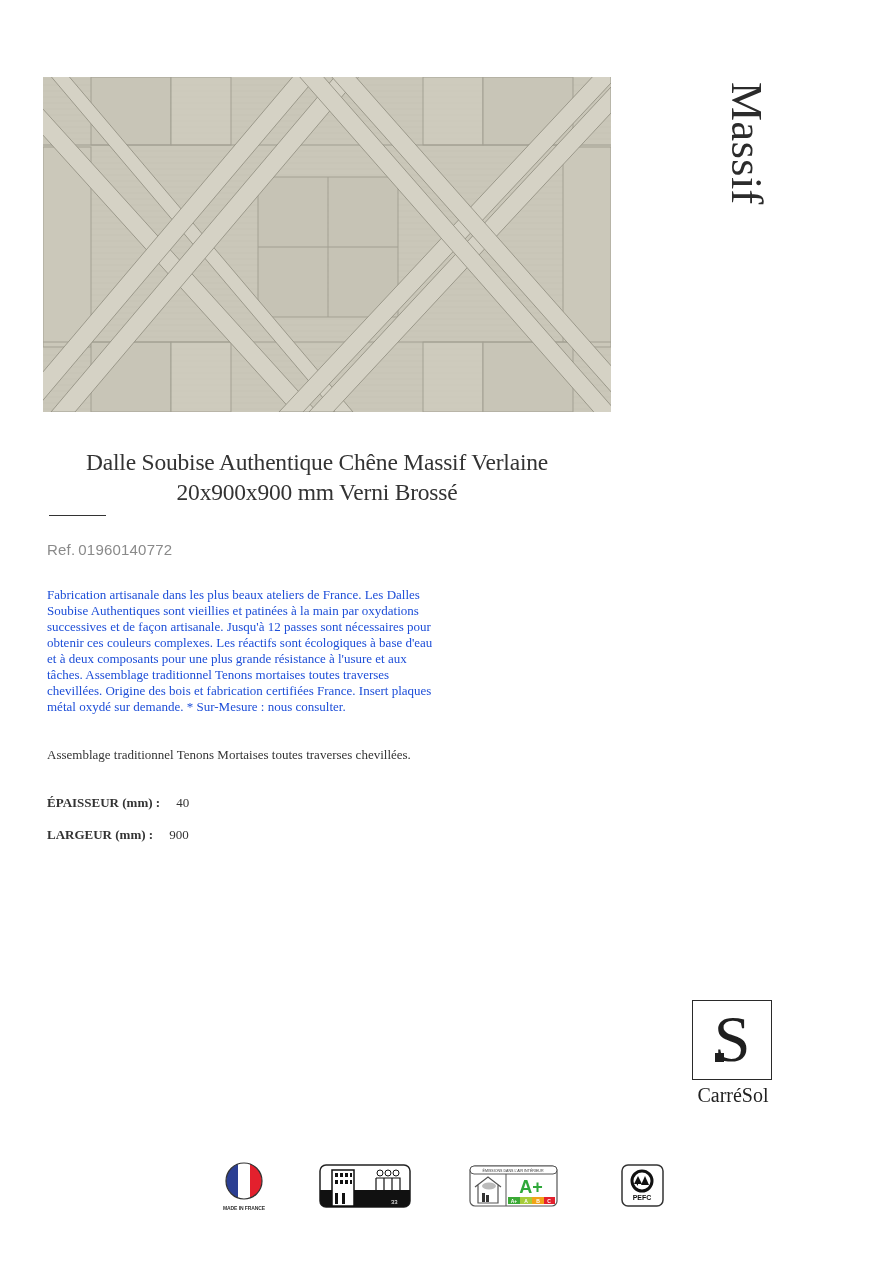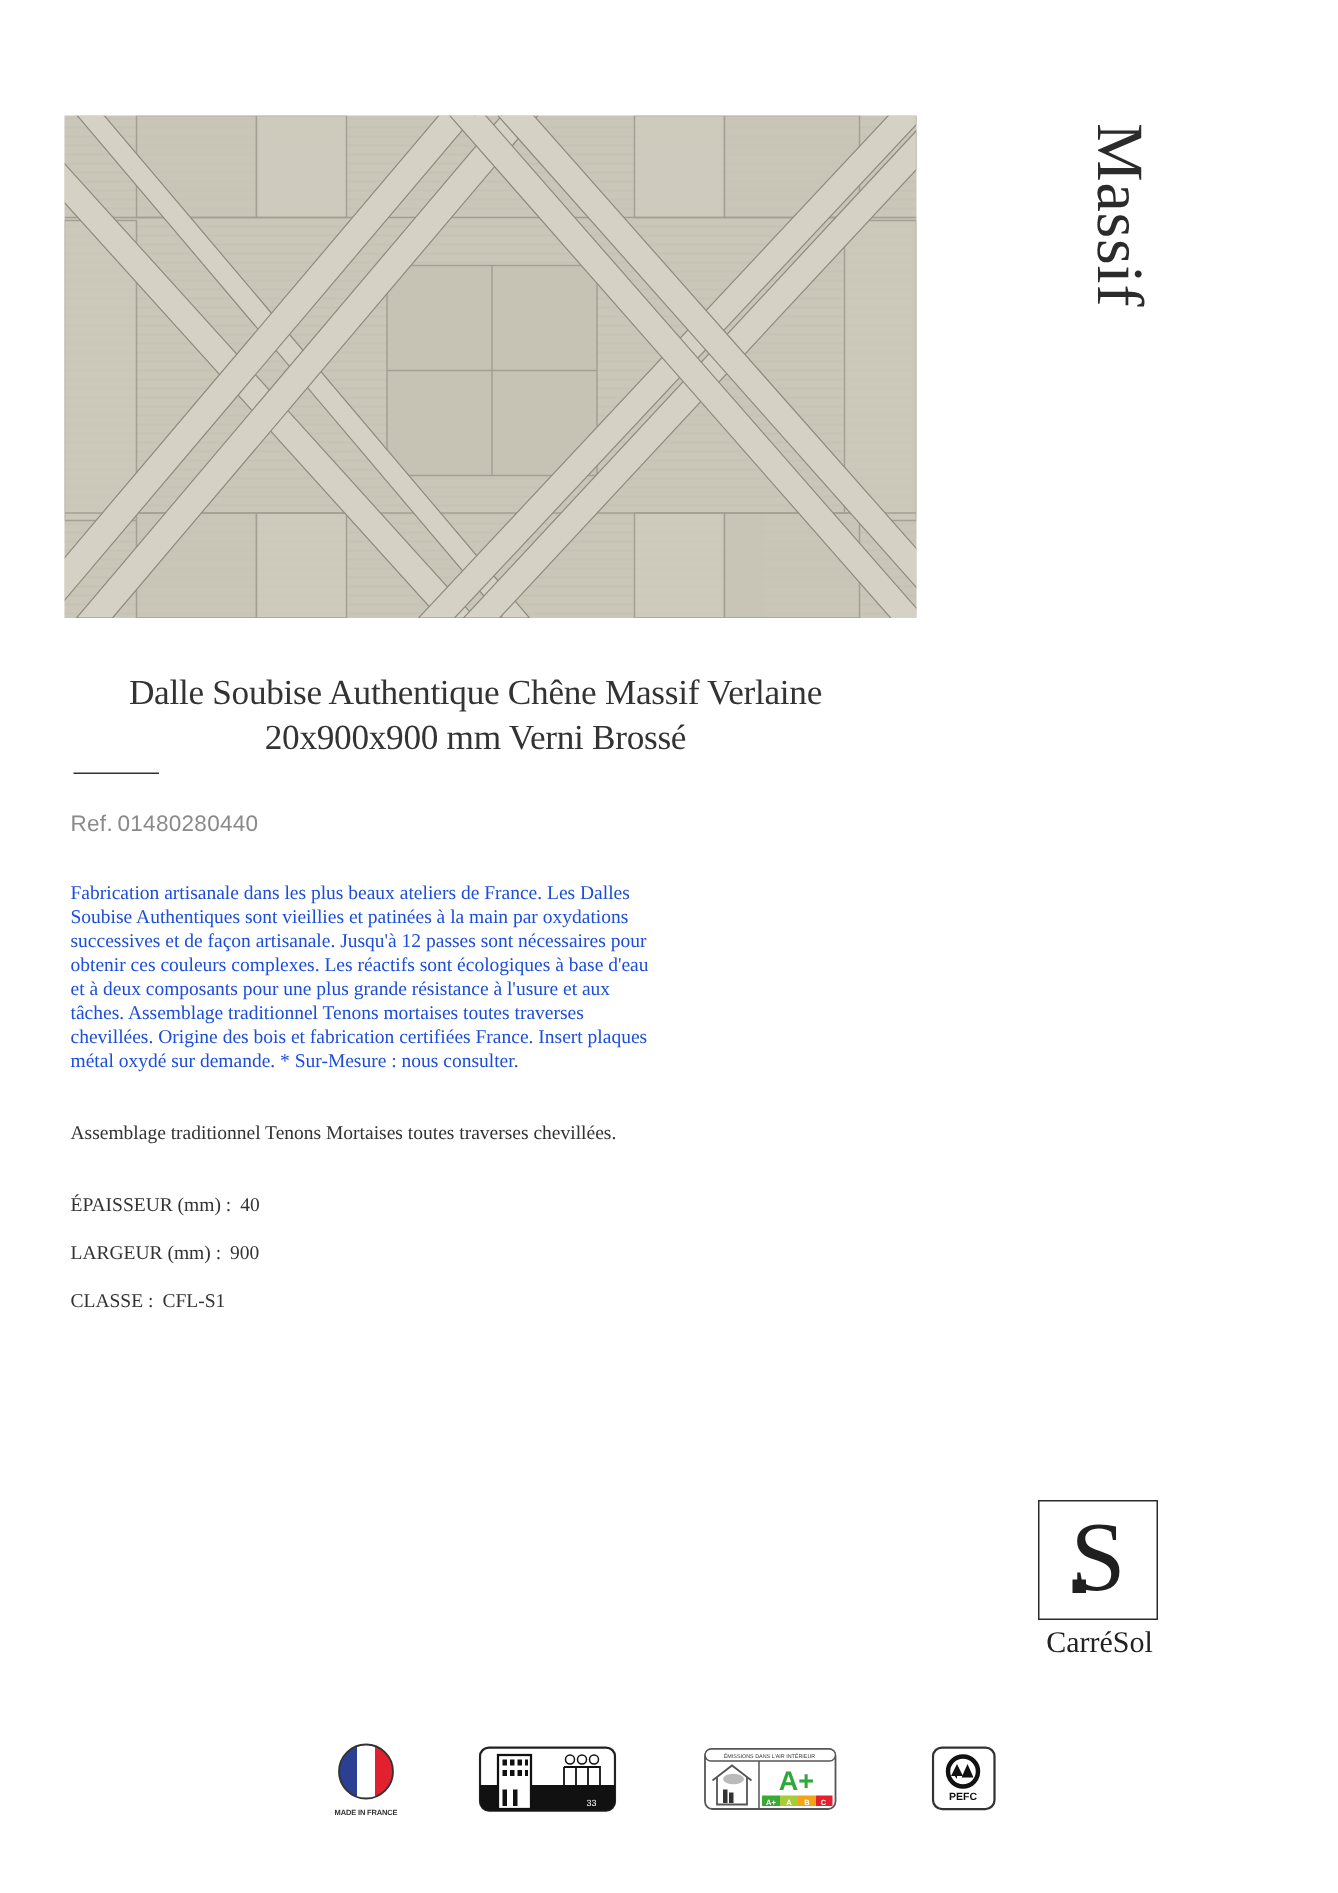--- a/index.html
+++ b/index.html
@@ -25,21 +25,21 @@
          font-size: 15px; color: #8a8a8a; letter-spacing: 0.2px; }
   .ref span { margin-right: 3px; text-align: right; }
 
   .desc { position: absolute; left: 47px; top: 587px; width: 395px;
           font-size: 13px; line-height: 16px; color: #1d4ed8; margin: 0; }
   .desc2 { position: absolute; left: 47px; top: 747px; width: 420px;
           font-size: 13px; line-height: 16px; color: #333; margin: 0; }
 
   .specs { position: absolute; left: 47px; top: 794px; }
   .spec-row { height: 32px; font-size: 13px; line-height: 18px; color: #333; white-space: nowrap; }
-  .spec-row .label { margin-right: 6px; }
+  .spec-row .label { margin-right: 16px; font-weight: bold; }
 
   .logo { position: absolute; left: 692px; top: 1000px; width: 82px; }
   .logo-box { width: 78px; height: 78px; border: 1.5px solid #2a2a2a; position: relative; background: #fff; }
   .logo-box .s { position: absolute; left: 0; width: 78px; top: 2px; text-align: center;
                  font-family: "Liberation Serif", serif; font-size: 66px; line-height: 72px; color: #1f1f1f; }
   .logo-box .sq { position: absolute; left: 22px; top: 52px; width: 9px; height: 9px; background: #1f1f1f; }
   .logo-name { text-align: center; font-family: "Liberation Serif", serif; font-size: 20px;
                color: #222; margin-top: 4px; width: 82px; }
 
   .badges { position: absolute; top: 1162px; left: 0; width: 892px; height: 50px; }
@@ -96,35 +96,32 @@
 </div>
 
 <div class="vertical-tag">
   <span>Massif</span>
 </div>
 
 <h1 class="title">Dalle Soubise Authentique Chêne Massif Verlaine 20x900x900 mm Verni Brossé</h1>
 <div class="title-rule"></div>
 
 <div class="ref">
-  <span>Ref.</span><span>01480280440</span>
+  <span>Ref.</span><span>01960140772</span>
 </div>
 
 <p class="desc">Fabrication artisanale dans les plus beaux ateliers de France. Les Dalles Soubise Authentiques sont vieillies et patinées à la main par oxydations successives et de façon artisanale. Jusqu'à 12 passes sont nécessaires pour obtenir ces couleurs complexes. Les réactifs sont écologiques à base d'eau et à deux composants pour une plus grande résistance à l'usure et aux tâches. Assemblage traditionnel Tenons mortaises toutes traverses chevillées. Origine des bois et fabrication certifiées France. Insert plaques métal oxydé sur demande. * Sur-Mesure : nous consulter.</p>
 <p class="desc2">Assemblage traditionnel Tenons Mortaises toutes traverses chevillées.</p>
 
 <div class="specs">
   <div class="spec-row">
     <span class="label">ÉPAISSEUR (mm) :</span><span>40</span>
   </div>
   <div class="spec-row">
     <span class="label">LARGEUR (mm) :</span><span>900</span>
-  </div>
-  <div class="spec-row">
-    <span class="label">CLASSE :</span><span>CFL-S1</span>
   </div>
 </div>
 
 <div class="logo">
   <div class="logo-box">
     <div class="s">S</div>
     <div class="sq"></div>
   </div>
   <div class="logo-name">CarréSol</div>
 </div>

